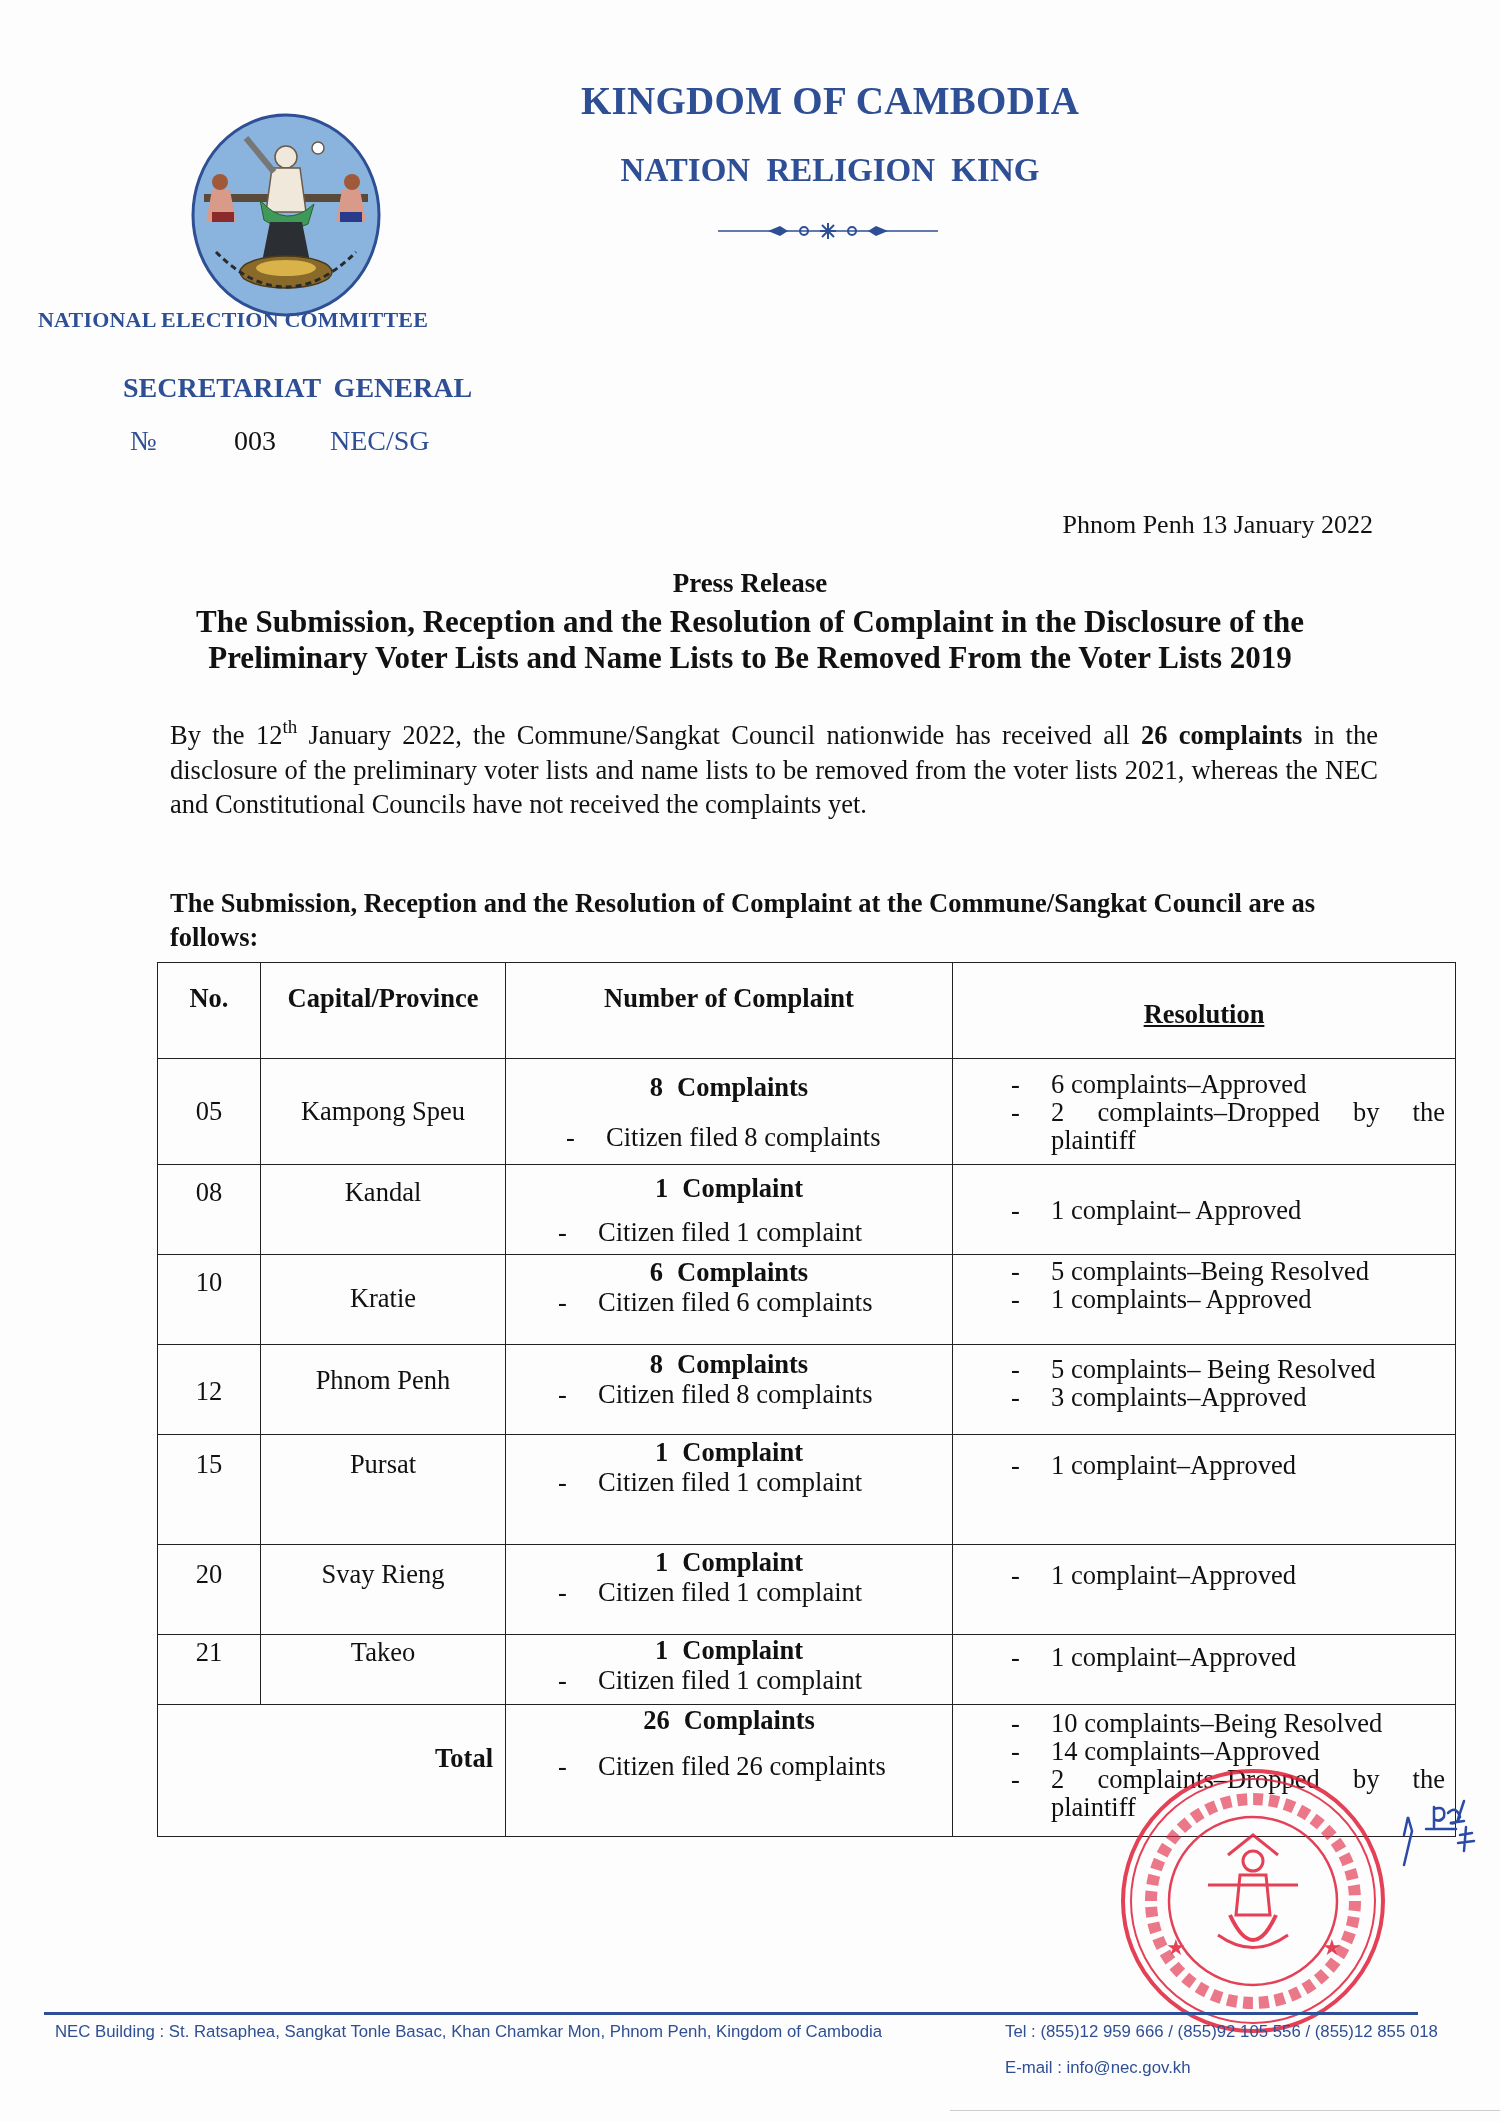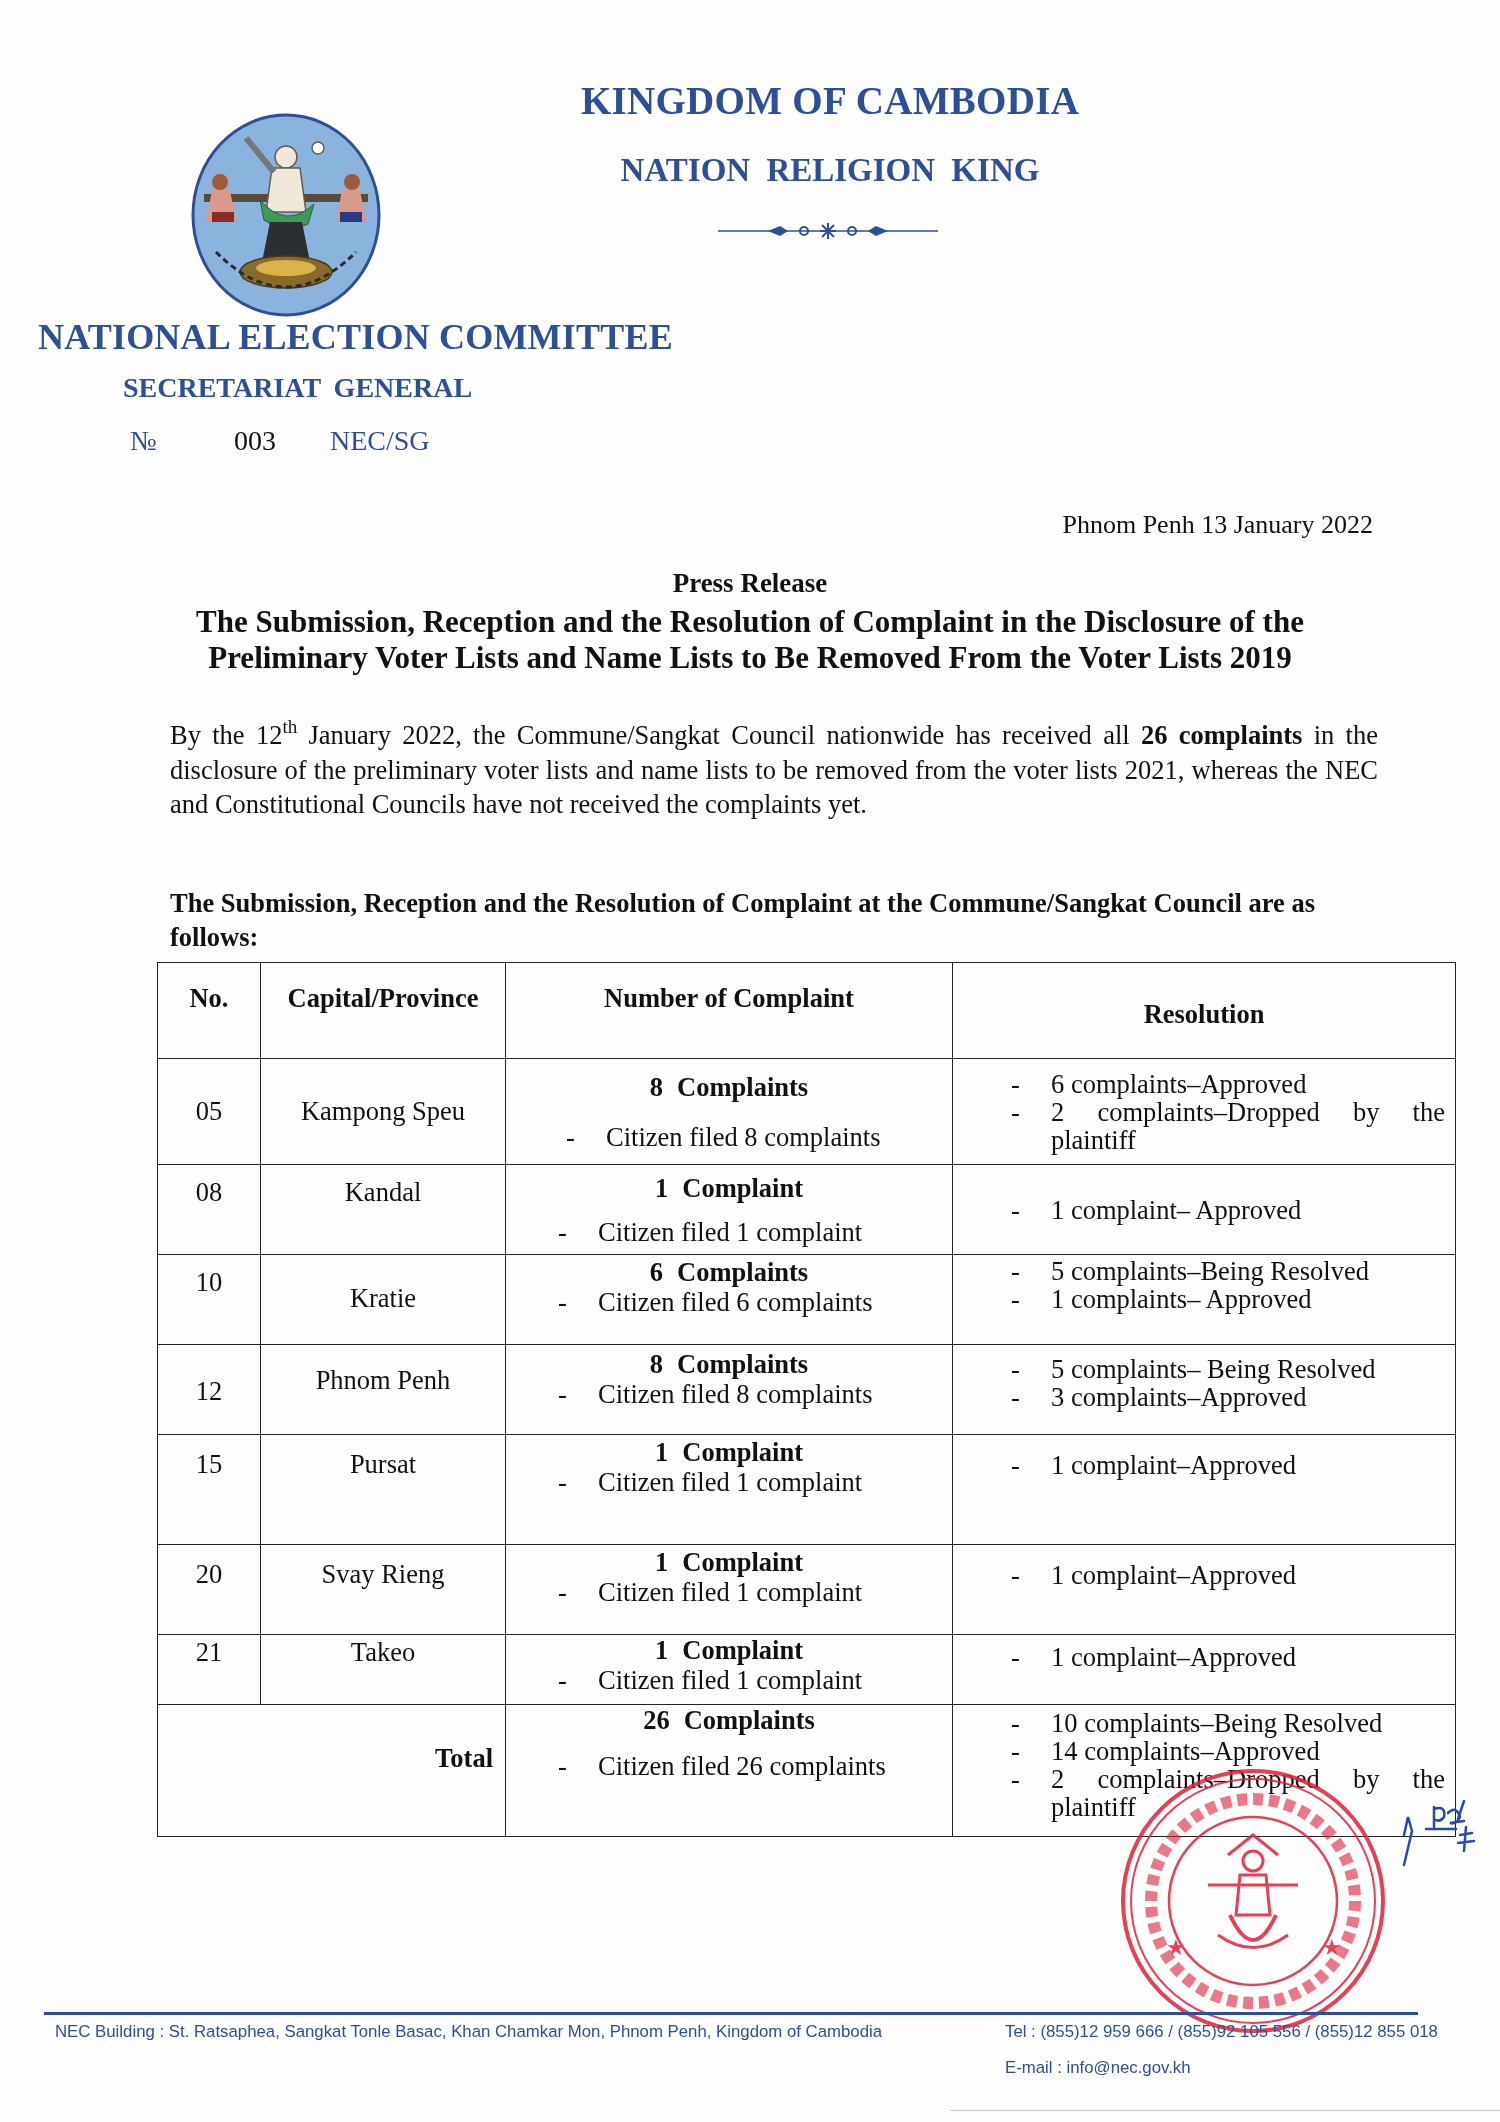--- a/index.html
+++ b/index.html
@@ -8,21 +8,21 @@
     .abs { position: absolute; }
 
     
     .blue { color: #2e4f95; }
     .kingdom { left: 580px; top: 78px; width: 500px; text-align: center; font-size: 39px; font-weight: bold; letter-spacing: 0.3px; }
     .nrk { left: 580px; top: 152px; width: 500px; text-align: center; font-size: 33px; font-weight: bold; word-spacing: 8px; }
     .ornament { left: 718px; top: 222px; width: 220px; height: 18px; }
 
     .logo { left: 190px; top: 112px; width: 192px; height: 206px; }
 
-    .nec { left: 38px; top: 316px; font-size: 36px; font-weight: bold; letter-spacing: 0.2px; }
+    .nec { left: 38px; top: 307px; font-size: 22px; font-weight: bold; letter-spacing: 0.2px; }
     .sg { left: 123px; top: 372px; font-size: 28px; font-weight: bold; word-spacing: 6px; }
     .refno { left: 130px; top: 425px; font-size: 28px; }
     .refno span { display: inline-block; }
     .refno .nosym { width: 104px; color: #2e4f95; }
     .refno .num { width: 96px; color: #111; }
     .refno .code { color: #2e4f95; }
 
     .date { right: 127px; top: 510px; font-size: 26px; }
 
     .pr-title { left: 0; width: 1500px; top: 568px; text-align: center; font-size: 27px; font-weight: bold; }
@@ -37,21 +37,21 @@
     
     .tbl { left: 157px; top: 962px; width: 1298px; border-collapse: collapse; table-layout: fixed; font-size: 26.5px; }
     .tbl td, .tbl th { border: 1.6px solid #222; vertical-align: middle; }
     .tbl th { font-weight: bold; text-align: center; }
     .tbl col.c1 { width: 103px; }
     .tbl col.c2 { width: 245px; }
     .tbl col.c3 { width: 447px; }
     .tbl col.c4 { width: 503px; }
     .tbl .hdr-row { height: 96px; }
     .tbl .hdr-row th.no, .tbl .hdr-row th.prov, .tbl .hdr-row th.num { vertical-align: top; padding-top: 20px; }
-    .tbl .hdr-row th.res { vertical-align: middle; padding-top: 8px; }
+    .tbl .hdr-row th.res { vertical-align: middle; padding-top: 8px; text-decoration: underline; }
     .tbl td.cno { text-align: center; }
     .tbl td.cprov { text-align: center; }
     .cell-num { text-align: center; line-height: 30px; }
     .cell-num .cnt { font-weight: bold; display: block; }
     .cell-num .cnt .n { display: inline-block; margin-right: 14px; }
     .cell-num .filed { display: block; text-align: left; padding-left: 60px; }
     .dash { display: inline-block; width: 40px; }
     .cell-res { padding-left: 58px; padding-right: 10px; line-height: 28px; }
     .cell-res .ri { display: flex; }
     .cell-res .ri .dash { flex: 0 0 40px; }

